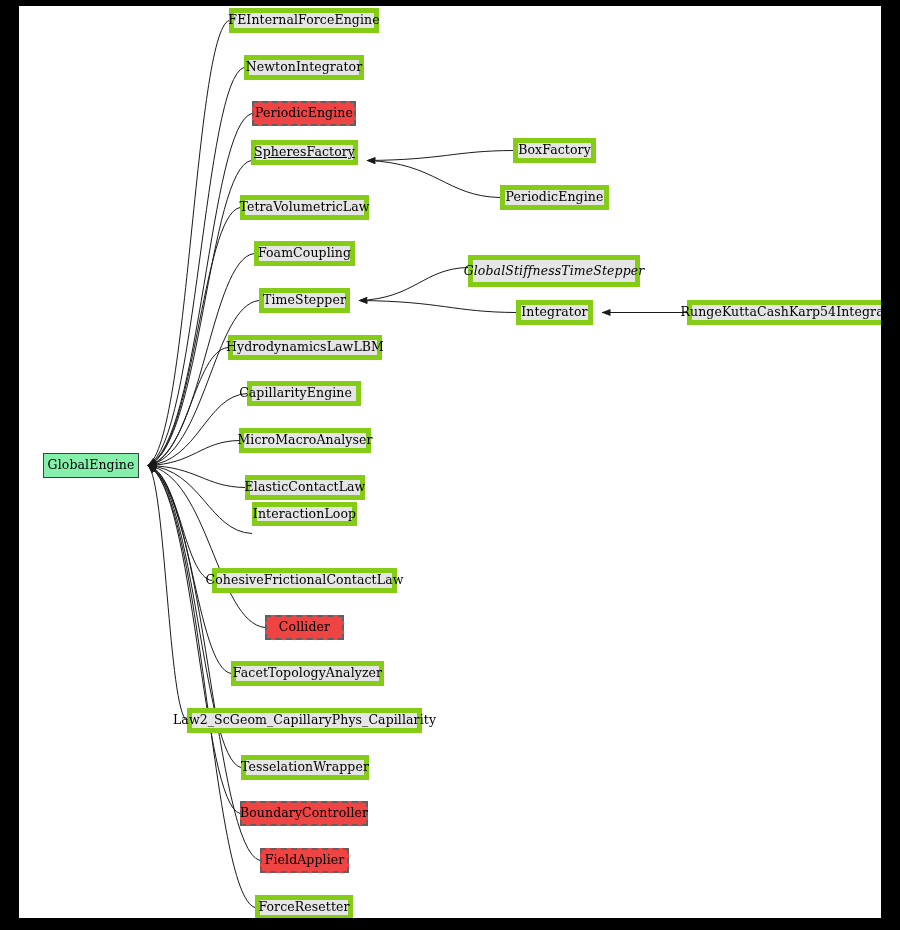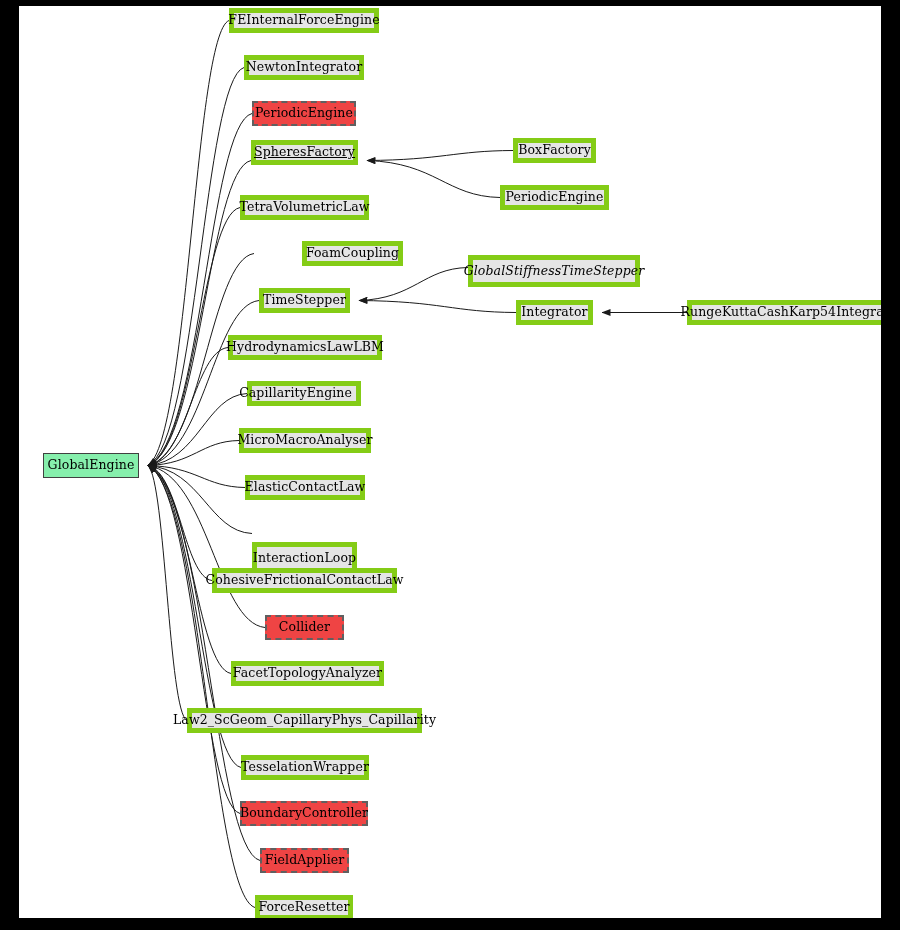--- a/index.html
+++ b/index.html
@@ -110,39 +110,39 @@
         </div>
         <div class="node abstract" style="left: 233px; top: 95px; width: 104px; height: 25px;">
           <span class="node-label">PeriodicEngine</span>
         </div>
         <div class="node" style="left: 232px; top: 134px; width: 107px; height: 25px; text-decoration: underline;">
           <span class="node-label">SpheresFactory</span>
         </div>
         <div class="node" style="left: 221px; top: 189px; width: 129px; height: 25px; align-items: center;">
           <span class="node-label">TetraVolumetricLaw</span>
         </div>
-        <div class="node" style="left: 235px; top: 235px; width: 101px; height: 25px; margin-left: 48px;">
+        <div class="node" style="left: 235px; top: 235px; width: 101px; height: 25px;">
           <span class="node-label">FoamCoupling</span>
         </div>
         <div class="node" style="left: 240px; top: 282px; width: 91px; height: 25px;">
           <span class="node-label">TimeStepper</span>
         </div>
         <div class="node" style="left: 209px; top: 329px; width: 154px; height: 25px;">
           <span class="node-label">HydrodynamicsLawLBM</span>
         </div>
         <div class="node" style="left: 228px; top: 375px; width: 114px; height: 25px; justify-content: flex-end;">
           <span class="node-label">CapillarityEngine</span>
         </div>
         <div class="node" style="left: 220px; top: 422px; width: 132px; height: 25px;">
           <span class="node-label">MicroMacroAnalyser</span>
         </div>
         <div class="node" style="left: 226px; top: 469px; width: 120px; height: 25px;">
           <span class="node-label">ElasticContactLaw</span>
         </div>
-        <div class="node" style="left: 233px; top: 536px; width: 105px; height: 32px;">
+        <div class="node" style="left: 233px; top: 496px; width: 105px; height: 24px;">
           <span class="node-label">InteractionLoop</span>
         </div>
         <div class="node" style="left: 193px; top: 562px; width: 185px; height: 25px;">
           <span class="node-label">CohesiveFrictionalContactLaw</span>
         </div>
         <div class="node abstract" style="left: 246px; top: 609px; width: 79px; height: 25px;">
           <span class="node-label">Collider</span>
         </div>
         <div class="node" style="left: 212px; top: 655px; width: 153px; height: 25px;">
           <span class="node-label">FacetTopologyAnalyzer</span>

